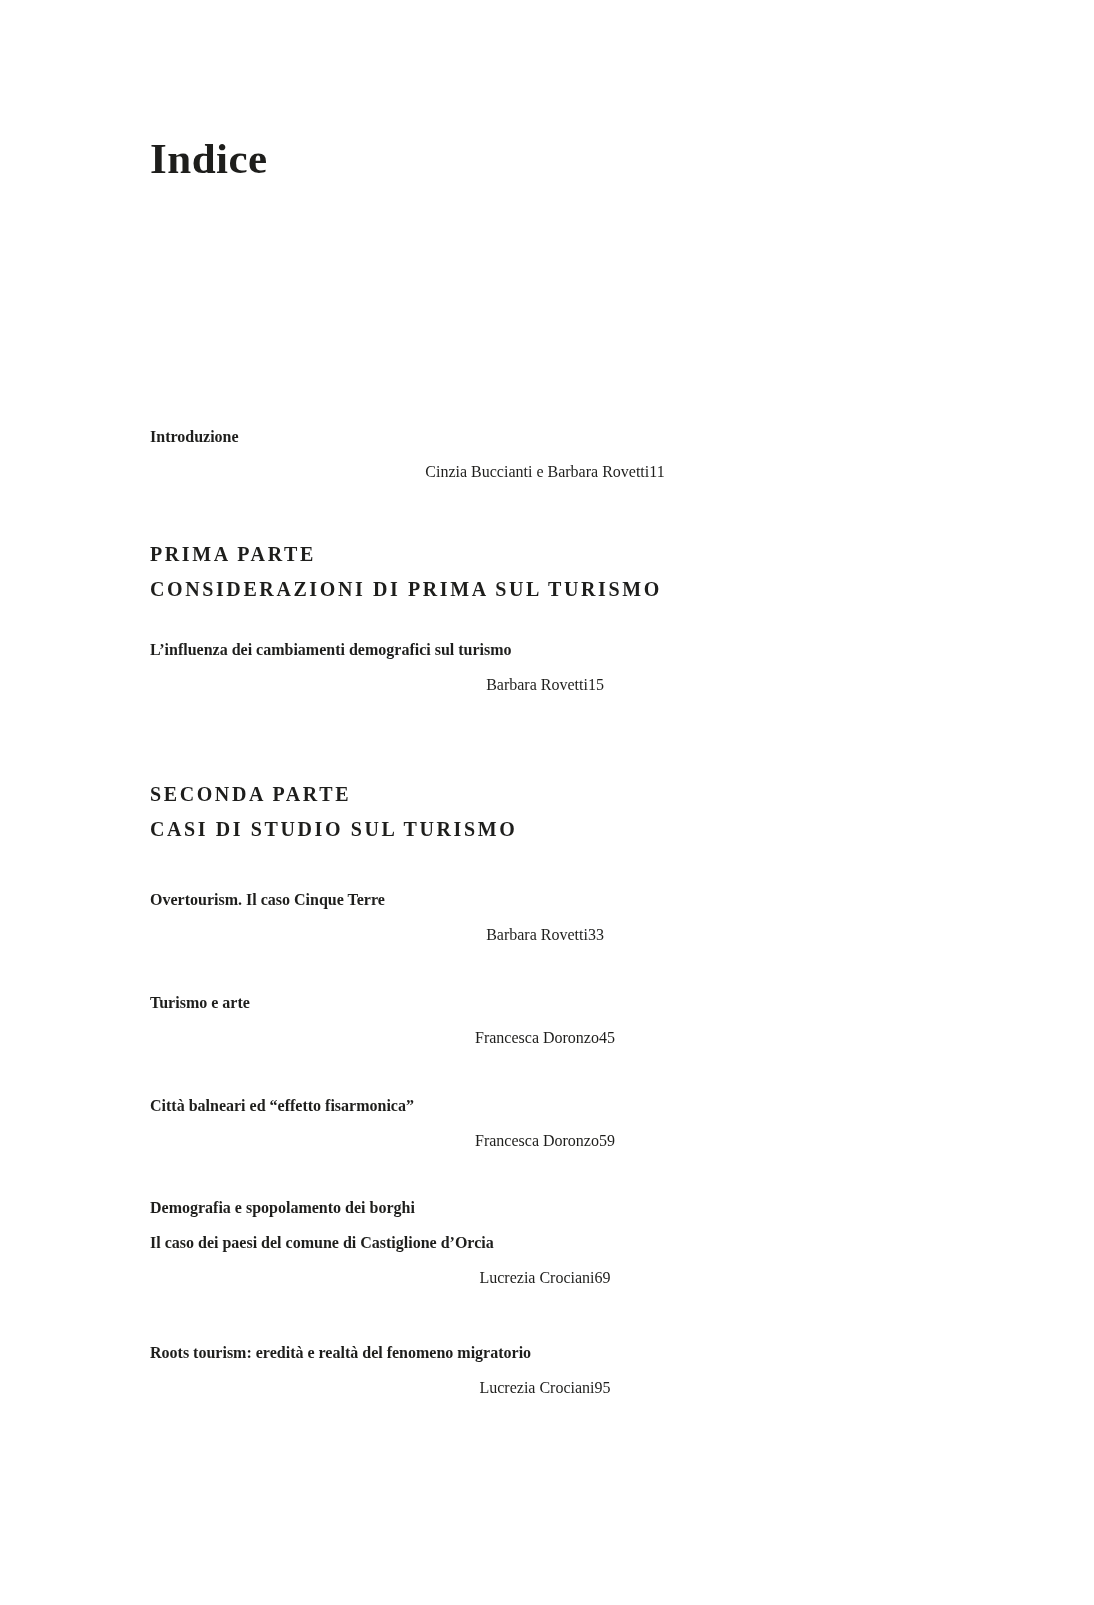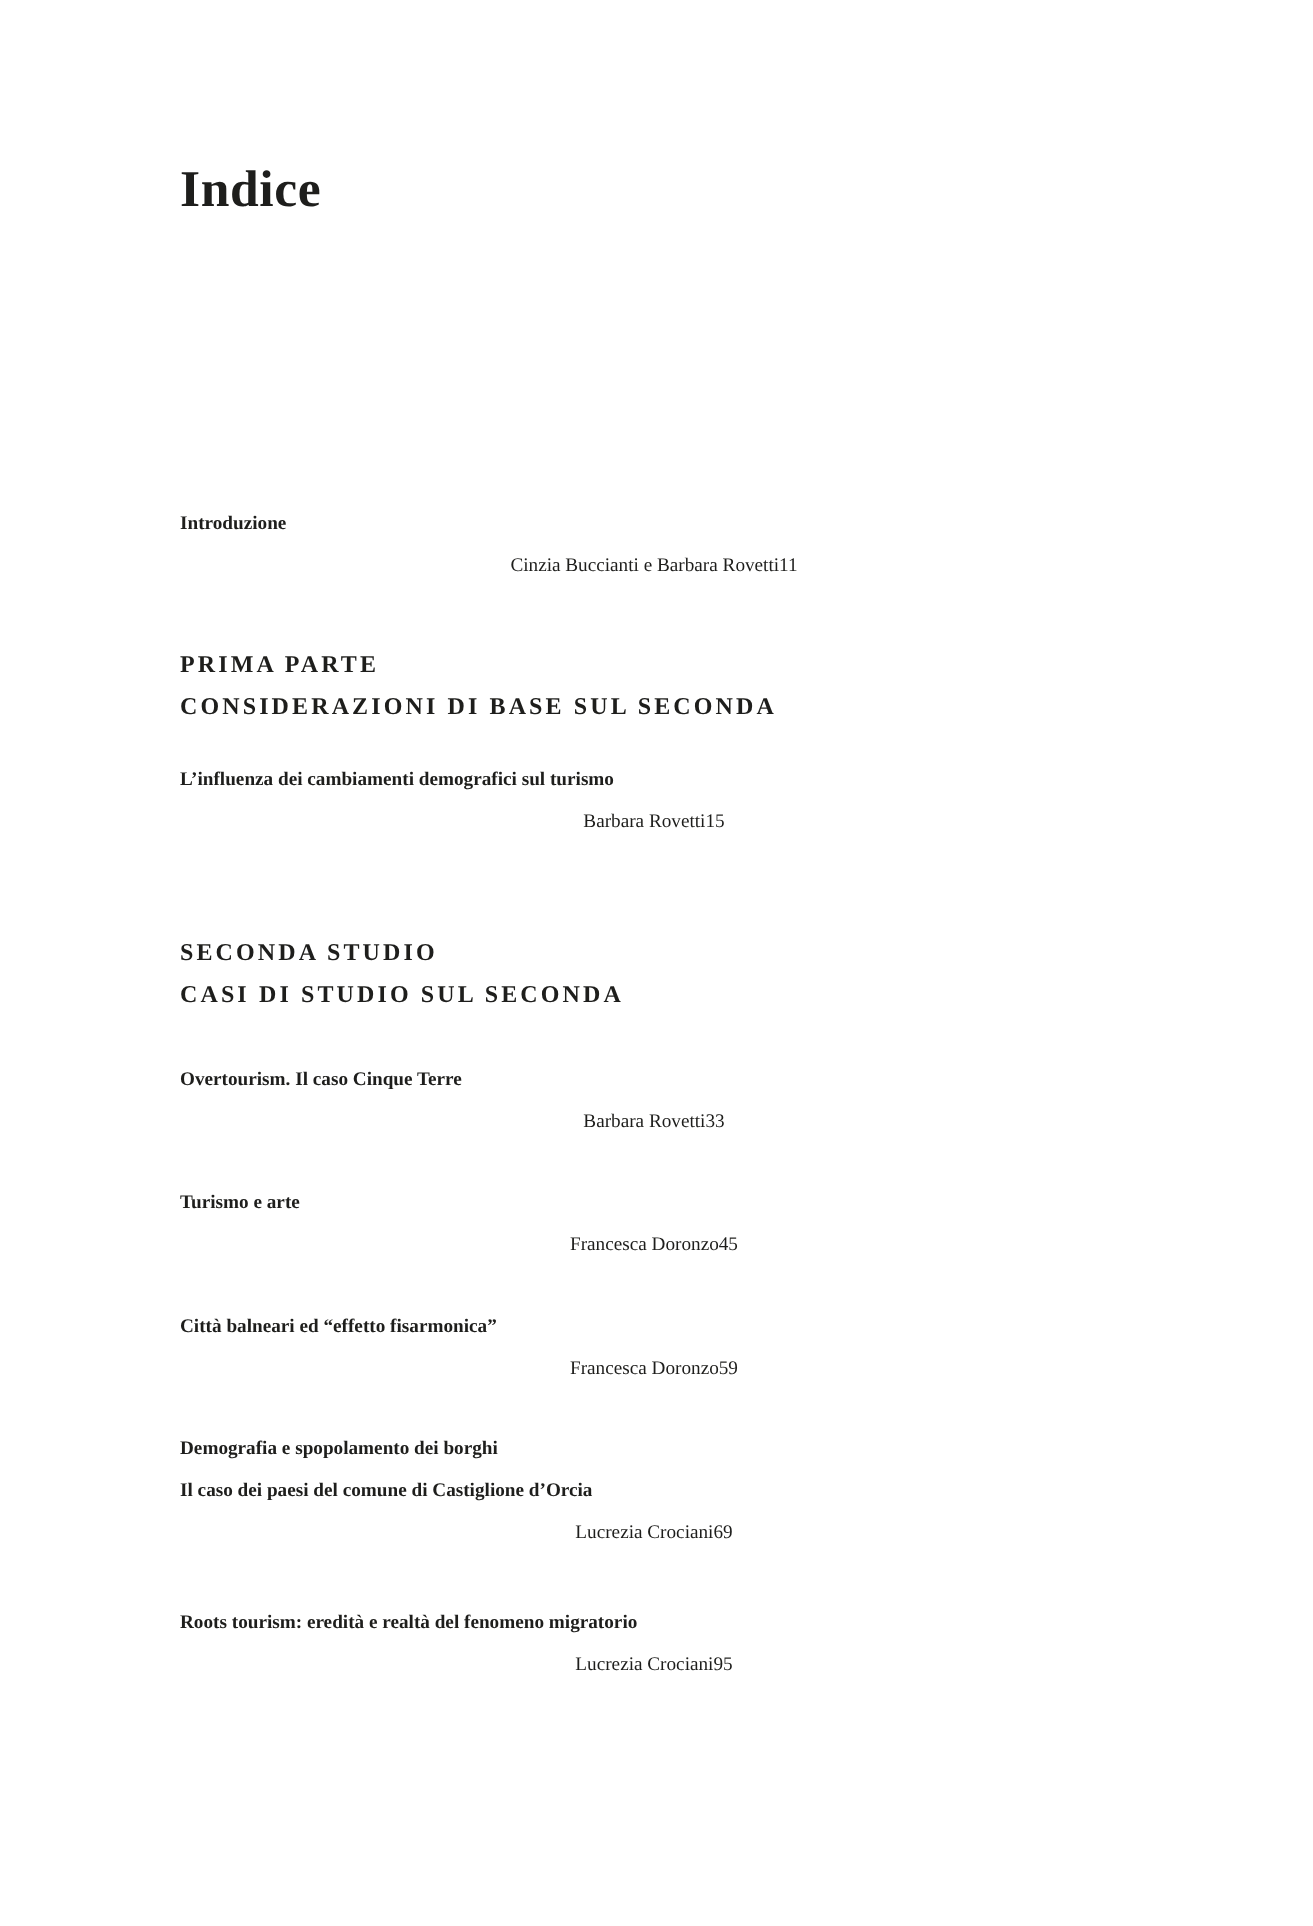--- a/index.html
+++ b/index.html
@@ -74,34 +74,34 @@
     <div class="entry m-intro">
       <div class="entry-title">Introduzione</div>
       <div class="author-row">
         <span>Cinzia Buccianti e Barbara Rovetti</span>
         <span>11</span>
       </div>
     </div>
 
     <div class="part-heading m-part1">
       <div>PRIMA PARTE</div>
-      <div>CONSIDERAZIONI DI BASE SUL SECONDA</div>
+      <div>CONSIDERAZIONI DI PRIMA SUL TURISMO</div>
     </div>
 
     <div class="entry m-ch1">
       <div class="entry-title">L’influenza dei cambiamenti demografici sul turismo</div>
       <div class="author-row">
         <span>Barbara Rovetti</span>
         <span>15</span>
       </div>
     </div>
 
     <div class="part-heading m-part2">
-      <div>SECONDA STUDIO</div>
-      <div>CASI DI STUDIO SUL SECONDA</div>
+      <div>SECONDA PARTE</div>
+      <div>CASI DI STUDIO SUL TURISMO</div>
     </div>
 
     <div class="entry m-ch2">
       <div class="entry-title"><span class="italic">Overtourism.</span><span> Il caso Cinque Terre</span></div>
       <div class="author-row">
         <span>Barbara Rovetti</span>
         <span>33</span>
       </div>
     </div>
 

